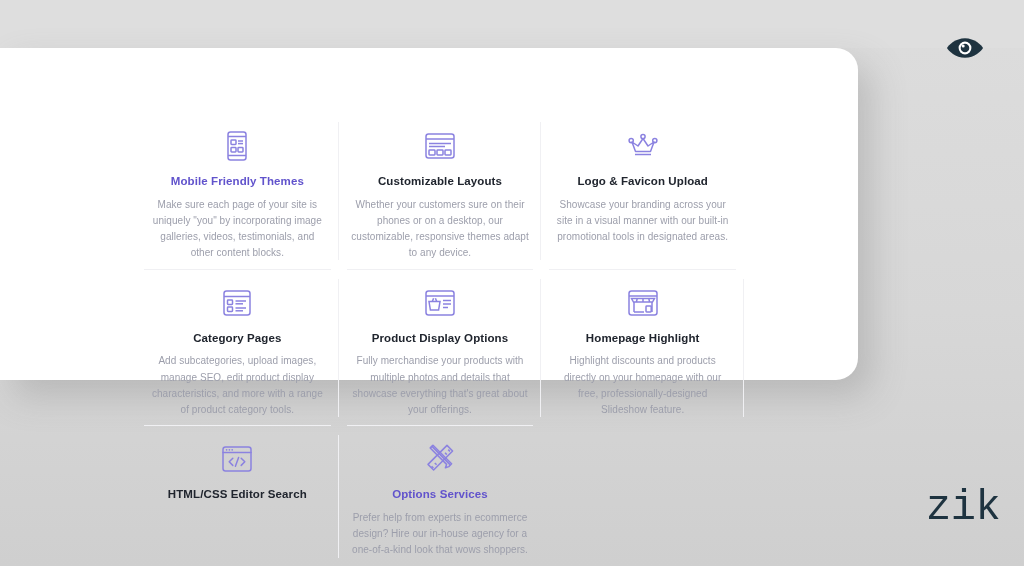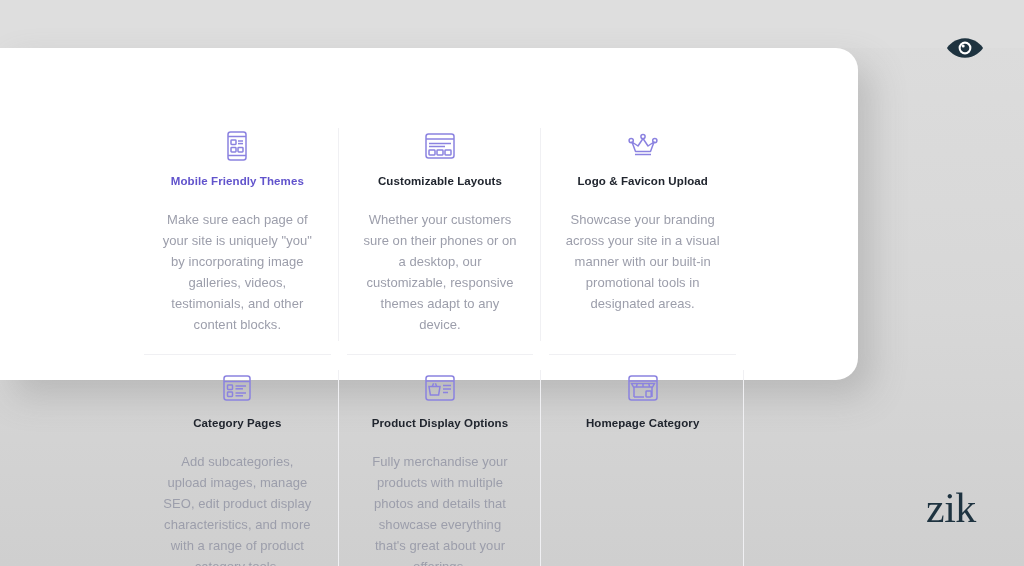--- a/index.html
+++ b/index.html
@@ -101,24 +101,24 @@
     font-weight: bold;
     color: #20252e;
     letter-spacing: 0.1px;
     margin: 0 0 8px 0;
     line-height: 1.2;
   }
   .card-title.accent {
     color: #6153cc;
   }
   .card-desc {
-    font-size: 13px;
+    font-size: 10px;
     line-height: 1.62;
     color: #9c9eab;
-    margin: 12px;
+    margin: 0;
     max-width: 178px;
     letter-spacing: 0.05px;
   }
 
   
   #eye-logo {
     position: absolute;
     left: 946px;
     top: 36px;
     width: 38px;
@@ -126,21 +126,21 @@
   }
   #zik-logo {
     position: absolute;
     left: 926px;
     top: 487px;
     font-size: 42px;
     font-weight: normal;
     color: #1e3340;
     letter-spacing: -0.5px;
     line-height: 1;
-    font-family: Liberation Serif, serif;
+    font-family: Liberation Mono, monospace;
   }
 </style>
 </head>
 <body>
 
 <div id="backdrop"></div>
 <div id="backdrop-top"></div>
 
 <div id="panel">
 
@@ -236,21 +236,22 @@
           <path d="M3.5 8.5 L26.5 8.5 L24.5 12 L5.5 12 Z"></path>
           <line x1="9.2" y1="8.5" x2="8.4" y2="12"></line>
           <line x1="15" y1="8.5" x2="15" y2="12"></line>
           <line x1="20.8" y1="8.5" x2="21.6" y2="12"></line>
           <path d="M6 12 L6 22"></path>
           <path d="M24 12 L24 22"></path>
           <rect x="18" y="16" width="5.2" height="6" rx="0.7"></rect>
           <path d="M6 22 L16 22"></path>
         </svg>
       </div>
-      <h3 class="card-title">Homepage Category</h3>
+      <h3 class="card-title">Homepage Highlight</h3>
+      <p class="card-desc">Highlight discounts and products directly on your homepage with our free, professionally-designed Slideshow feature.</p>
     </div>
 
     <div class="cell norow">
       <div class="icon-wrap">
         <svg width="30" height="26" viewBox="0 0 30 26" fill="none" stroke="#8b82e0" stroke-width="1.5" stroke-linejoin="round" stroke-linecap="round">
           <rect x="1" y="1" width="28" height="24" rx="2.5"></rect>
           <line x1="1" y1="6.5" x2="29" y2="6.5"></line>
           <circle cx="4.6" cy="3.8" r="0.85" fill="#8b82e0" stroke="none"></circle>
           <circle cx="7.4" cy="3.8" r="0.85" fill="#8b82e0" stroke="none"></circle>
           <circle cx="10.2" cy="3.8" r="0.85" fill="#8b82e0" stroke="none"></circle>
@@ -271,20 +272,21 @@
           <line x1="5.2" y1="4.0" x2="8.0" y2="1.2"></line>
 
           <path d="M22.0 1.4 L27.6 7.0 L8.6 26.0 L3.0 20.4 Z"></path>
           <line x1="23.2" y1="5.6" x2="25.0" y2="7.4"></line>
           <line x1="20.0" y1="8.8" x2="21.8" y2="10.6"></line>
           <line x1="9.8" y1="19.0" x2="11.6" y2="20.8"></line>
           <line x1="6.6" y1="22.2" x2="8.4" y2="24.0"></line>
         </svg>
       </div>
       <h3 class="card-title accent">Options Services</h3>
+      <p class="card-desc">Prefer help from experts in ecommerce design? Hire our in-house agency for a one-of-a-kind look that wows shoppers.</p>
     </div>
 
   </div>
 </div>
 
 <div id="eye-logo">
   <svg width="38" height="24" viewBox="0 0 38 24">
     <path d="M19 2.2 C28.5 2.2 35.6 9.2 37 12 C35.6 14.8 28.5 21.8 19 21.8 C9.5 21.8 2.4 14.8 1 12 C2.4 9.2 9.5 2.2 19 2.2 Z" fill="#1e3340"></path>
     <circle cx="19" cy="12" r="6.4" fill="#ffffff"></circle>
     <circle cx="19" cy="12" r="4.3" fill="#1e3340"></circle>

